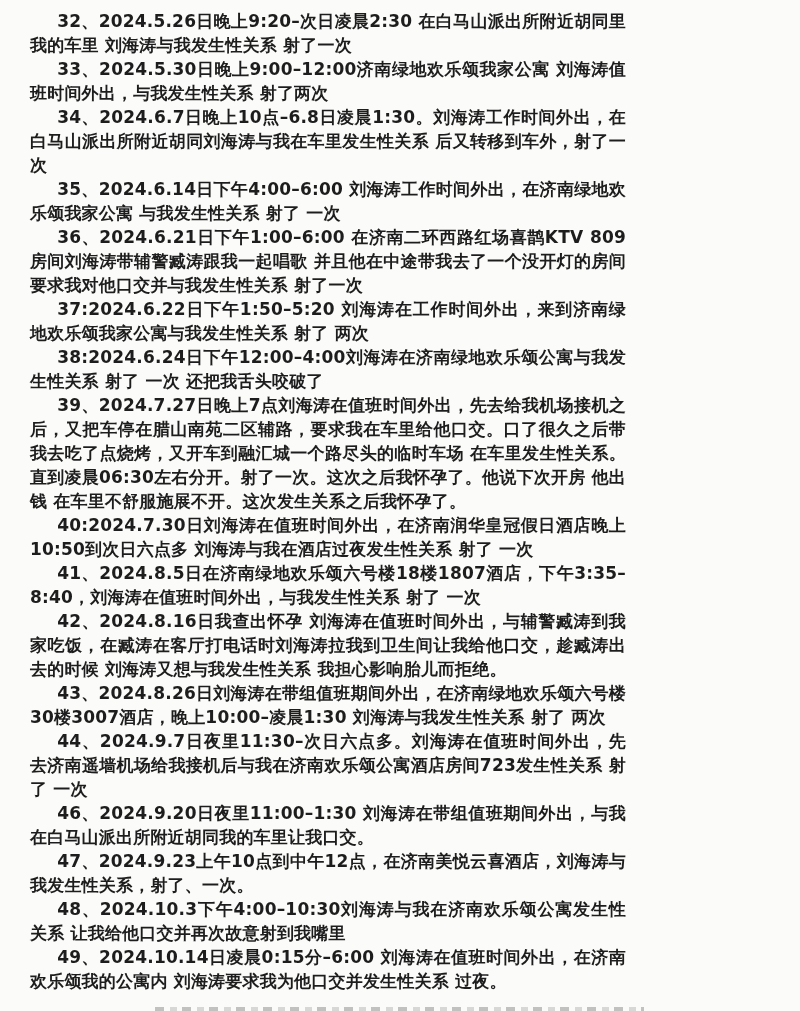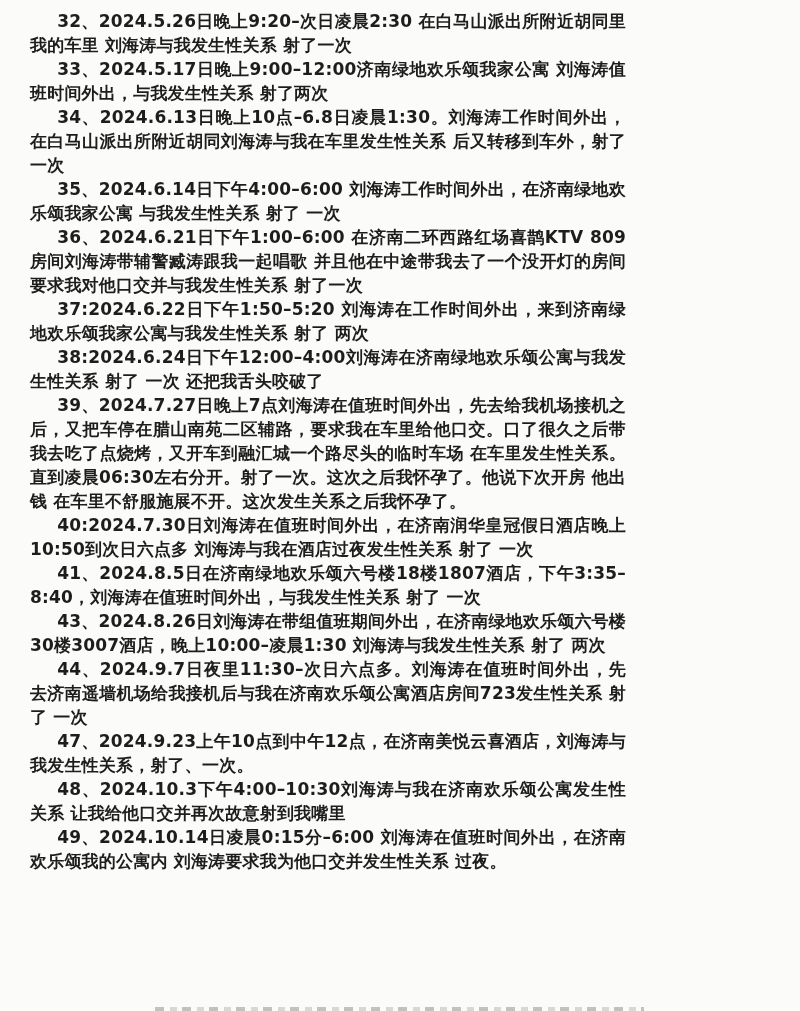--- a/index.html
+++ b/index.html
@@ -49,28 +49,30 @@
       rgba(90,90,90,0.4) 15px, rgba(90,90,90,0.4) 22px,
       rgba(0,0,0,0) 22px, rgba(0,0,0,0) 27px
     );
   }
 </style>
 </head>
 <body>
 
 <div class="page">
   <p class="entry">32、2024.5.26日晚上9:20–次日凌晨2:30 在白马山派出所附近胡同里 我的车里 刘海涛与我发生性关系 射了一次</p>
-  <p class="entry">33、2024.5.17日晚上9:00–12:00济南绿地欢乐颂我家公寓 刘海涛值班时间外出，与我发生性关系 射了两次</p>
-  <p class="entry">34、2024.6.13日晚上10点–6.8日凌晨1:30。刘海涛工作时间外出，在白马山派出所附近胡同刘海涛与我在车里发生性关系 后又转移到车外，射了一次</p>
+  <p class="entry">33、2024.5.30日晚上9:00–12:00济南绿地欢乐颂我家公寓 刘海涛值班时间外出，与我发生性关系 射了两次</p>
+  <p class="entry">34、2024.6.7日晚上10点–6.8日凌晨1:30。刘海涛工作时间外出，在白马山派出所附近胡同刘海涛与我在车里发生性关系 后又转移到车外，射了一次</p>
   <p class="entry">35、2024.6.14日下午4:00–6:00 刘海涛工作时间外出，在济南绿地欢乐颂我家公寓 与我发生性关系 射了 一次</p>
   <p class="entry">36、2024.6.21日下午1:00–6:00 在济南二环西路红场喜鹊KTV 809房间刘海涛带辅警臧涛跟我一起唱歌 并且他在中途带我去了一个没开灯的房间 要求我对他口交并与我发生性关系 射了一次</p>
   <p class="entry">37:2024.6.22日下午1:50–5:20 刘海涛在工作时间外出，来到济南绿地欢乐颂我家公寓与我发生性关系 射了 两次</p>
   <p class="entry">38:2024.6.24日下午12:00–4:00刘海涛在济南绿地欢乐颂公寓与我发生性关系 射了 一次 还把我舌头咬破了</p>
   <p class="entry">39、2024.7.27日晚上7点刘海涛在值班时间外出，先去给我机场接机之后，又把车停在腊山南苑二区辅路，要求我在车里给他口交。口了很久之后带我去吃了点烧烤，又开车到融汇城一个路尽头的临时车场 在车里发生性关系。直到凌晨06:30左右分开。射了一次。这次之后我怀孕了。他说下次开房 他出钱 在车里不舒服施展不开。这次发生关系之后我怀孕了。</p>
   <p class="entry">40:2024.7.30日刘海涛在值班时间外出，在济南润华皇冠假日酒店晚上10:50到次日六点多 刘海涛与我在酒店过夜发生性关系 射了 一次</p>
   <p class="entry">41、2024.8.5日在济南绿地欢乐颂六号楼18楼1807酒店，下午3:35–8:40，刘海涛在值班时间外出，与我发生性关系 射了 一次</p>
+  <p class="entry">42、2024.8.16日我查出怀孕 刘海涛在值班时间外出，与辅警臧涛到我家吃饭，在臧涛在客厅打电话时刘海涛拉我到卫生间让我给他口交，趁臧涛出去的时候 刘海涛又想与我发生性关系 我担心影响胎儿而拒绝。</p>
   <p class="entry">43、2024.8.26日刘海涛在带组值班期间外出，在济南绿地欢乐颂六号楼30楼3007酒店，晚上10:00–凌晨1:30 刘海涛与我发生性关系 射了 两次</p>
   <p class="entry">44、2024.9.7日夜里11:30–次日六点多。刘海涛在值班时间外出，先去济南遥墙机场给我接机后与我在济南欢乐颂公寓酒店房间723发生性关系 射了 一次</p>
+  <p class="entry">46、2024.9.20日夜里11:00–1:30 刘海涛在带组值班期间外出，与我在白马山派出所附近胡同我的车里让我口交。</p>
   <p class="entry">47、2024.9.23上午10点到中午12点，在济南美悦云喜酒店，刘海涛与我发生性关系，射了、一次。</p>
   <p class="entry">48、2024.10.3下午4:00–10:30刘海涛与我在济南欢乐颂公寓发生性关系 让我给他口交并再次故意射到我嘴里</p>
   <p class="entry">49、2024.10.14日凌晨0:15分–6:00 刘海涛在值班时间外出，在济南欢乐颂我的公寓内 刘海涛要求我为他口交并发生性关系 过夜。</p>
   <div class="cutoff-strip"></div>
 </div>
 
 </body></html>

